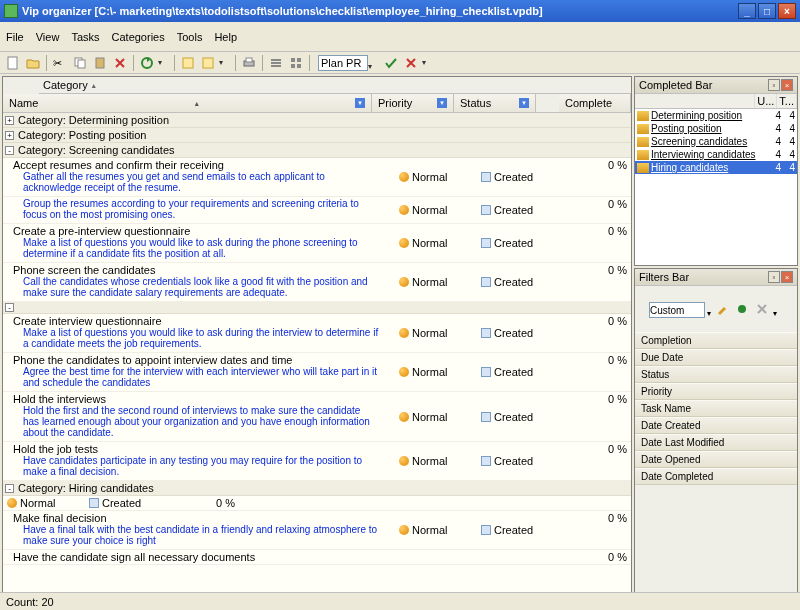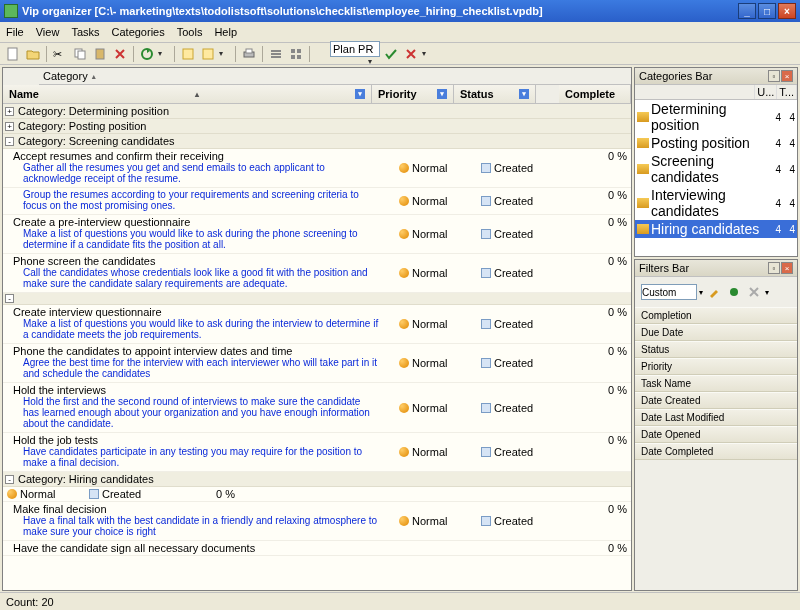--- a/index.html
+++ b/index.html
@@ -5,37 +5,37 @@
 * { margin: 0; padding: 0; box-sizing: border-box; font-family: Tahoma, sans-serif; font-size: 11px; }
 body { background: #ece9d8; width: 800px; height: 610px; overflow: hidden; position: relative; }
 
 .titlebar { background: linear-gradient(to bottom, #3b7ae0, #2a5fc9); height: 22px; display: flex; align-items: center; padding: 0 4px; color: white; }
 .titlebar-icon { width: 14px; height: 14px; margin-right: 4px; background: #5cb85c; border: 1px solid #2a6e2a; }
 .titlebar-text { flex: 1; font-weight: bold; font-size: 11px; }
 .titlebar-btns { display: flex; gap: 2px; }
 .titlebar-btn { width: 18px; height: 16px; background: linear-gradient(to bottom, #5a8de0,#3366cc); border: 1px solid #1a3d7a; display: flex; align-items: center; justify-content: center; color: white; font-weight: bold; font-size: 10px; cursor: pointer; }
 .titlebar-btn.close { background: linear-gradient(to bottom,#e07a5a,#cc4422); border-color: #7a2a1a; }
 
-.menubar { background: #ece9d8; height: 21px; display: flex; align-items: center; border-bottom: 1px solid #c0c0c0; }
+.menubar { background: #ece9d8; height: 30px; display: flex; align-items: center; border-bottom: 1px solid #c0c0c0; }
 .menu-item { padding: 2px 6px; cursor: pointer; }
 
 .toolbar { background: #ece9d8; height: 22px; display: flex; align-items: center; padding: 1px 4px; gap: 2px; border-bottom: 1px solid #c0c0c0; }
 .tool-btn { width: 18px; height: 18px; border: 1px solid transparent; display: flex; align-items: center; justify-content: center; cursor: pointer; }
 .tool-sep { width: 1px; height: 16px; background: #aca899; margin: 0 2px; }
 .tool-icon { width: 14px; height: 14px; }
-.plan-box { margin-left: 16px; display: flex; align-items: flex-end; flex-direction: column; }
+.plan-box { margin-left: 4px; display: flex; align-items: flex-end; }
 .plan-input { width: 50px; height: 16px; border: 1px solid #7f9db9; font-size: 11px; padding: 0 2px; }
 .tool-dd { width: 12px; font-size: 8px; color: #333; }
 
 .workspace { display: flex; height: 528px; }
 
 .main-panel { flex: 1; background: #efeee7; border: 1px solid #808080; margin: 2px; display: flex; flex-direction: column; position: relative; overflow: hidden; }
 .category-header { background: #efeee7; padding: 2px 4px; border-bottom: 1px solid #c0c0c0; display: flex; align-items: center; margin-left: 36px; }
 .grid-header { display: flex; background: #efeee7; border-bottom: 1px solid #c0c0c0; }
-.gh-cell { border-right: 1px solid #c0c0c0; padding: 3px 6px; background: linear-gradient(to bottom,#f5f3eb,#e8e6d9); font-weight: bold; display: flex; align-items: center; justify-content: space-between; }
+.gh-cell { border-right: 1px solid #c0c0c0; padding: 3px 6px; background: linear-gradient(to bottom,#f5f3eb,#e8e6d9); font-weight: normal; display: flex; align-items: center; justify-content: space-between; }
 .gh-name { flex: 1; }
 .gh-priority { width: 82px; }
 .gh-status { width: 82px; }
 .gh-complete { width: 72px; margin-left: 23px; }
 .gh-sort { font-size: 8px; color: #555; }
 .gh-dd { width: 10px; height: 10px; background: #4a7edc; color: white; font-size: 7px; display: flex; align-items: center; justify-content: center; }
 
 .grid-body { flex: 1; overflow-y: auto; background: #fffef7; }
 .category-row { background: #f0eee0; border-bottom: 1px solid #e0ddcc; padding: 1px 2px; display: flex; align-items: center; cursor: pointer; }
 .cat-toggle { width: 9px; height: 9px; border: 1px solid #888; background: white; font-size: 8px; line-height: 7px; text-align: center; margin-right: 4px; }
@@ -56,25 +56,25 @@
 .panel-btn { width: 12px; height: 12px; border: 1px solid #888; background: #e8e5d5; font-size: 8px; display: flex; align-items: center; justify-content: center; cursor: pointer; }
 .panel-btn.red { background: #d96a4a; color: white; }
 
 .cat-panel-body { background: white; flex: 1; min-height: 140px; }
 .cat-hdr { display: flex; background: #efeee7; border-bottom: 1px solid #c0c0c0; font-size: 10px; }
 .cat-hdr span:first-child { flex: 1; }
 .cat-hdr span { padding: 1px 2px; border-right: 1px solid #ddd; }
 .cat-item { display: flex; padding: 1px 2px; align-items: center; gap: 2px; }
 .cat-item.selected { background: #3a6ed8; color: white; }
 .cat-icon { width: 12px; height: 10px; background: linear-gradient(#f5c955,#d89a20); }
-.cat-item-name { flex: 1; font-size: 14px; }
+.cat-item-name { flex: 1; font-size: 10px; text-decoration: underline; }
 .cat-item-num { width: 12px; text-align: right; font-size: 10px; }
 
 .filters-panel-body { background: #efeee7; }
-.filter-top { display: flex; padding: 6px; gap: 2px; align-items: center; }
+.filter-top { display: flex; padding: 14px; gap: 2px; align-items: flex-end; }
 .filter-combo { width: 56px; height: 16px; border: 1px solid #7f9db9; background: white; font-size: 10px; }
 .filter-list { background: #86efac; }
 .filter-item { padding: 2px 6px; background: linear-gradient(to bottom,#f2f0e6,#e6e3d3); border-bottom: 1px solid #d0cdb8; border-top: 1px solid #fafaf5; cursor: pointer; font-size: 10px; }
 
 .statusbar { position: absolute; bottom: 0; left: 0; right: 0; height: 18px; background: #ece9d8; border-top: 1px solid #c0c0c0; padding: 2px 6px; display: flex; align-items: center; }
 
 svg { display: block; }
 </style>
 </head>
 <body>
@@ -388,21 +388,21 @@
           <div class="task-priority"></div>
           <div class="task-status"></div>
           <div class="task-complete">0 %</div>
         </div>
       </div>
   </div>
 
   <div class="right-panel">
     <div class="panel-box" style="flex:0 0 190px">
       <div class="panel-title">
-        <span>Categories Bar</span>
+        <span>Completed Bar</span>
         <div class="panel-btns">
           <div class="panel-btn">▫</div>
           <div class="panel-btn red">×</div>
         </div>
       </div>
       <div class="cat-panel-body">
         <div class="cat-hdr">
             <span></span>
             <span>U...</span>
             <span>T...</span>

